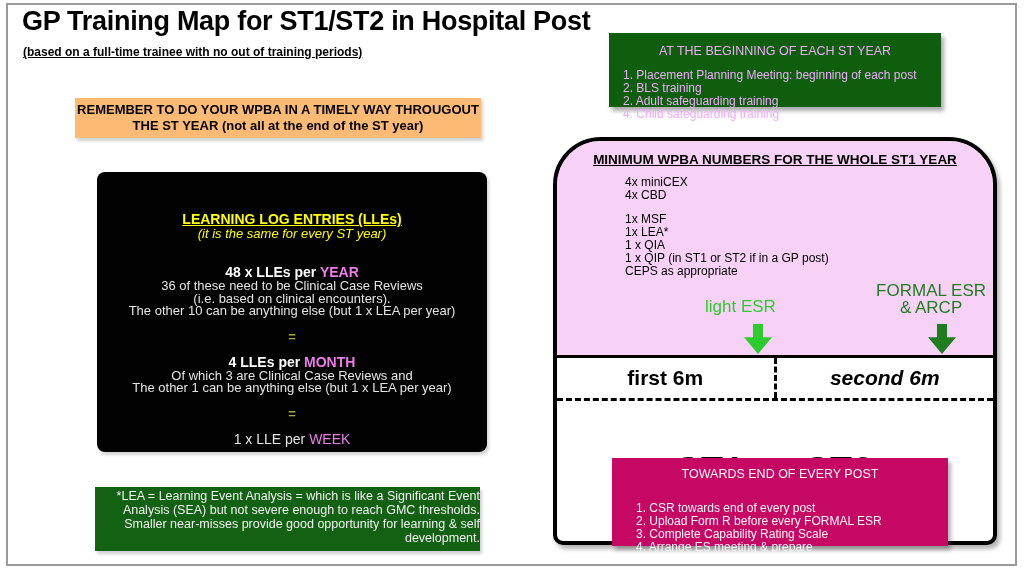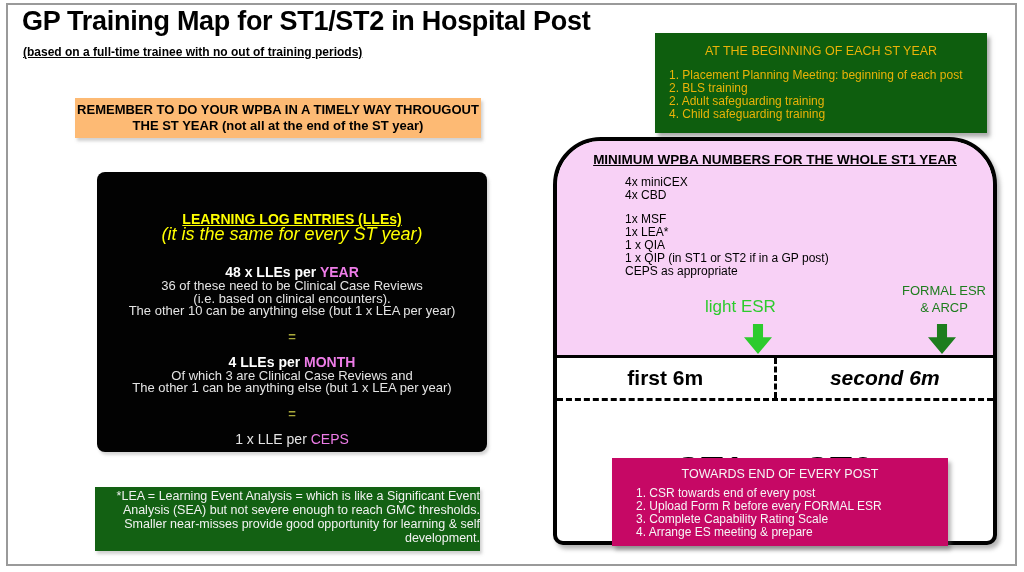--- a/index.html
+++ b/index.html
@@ -29,70 +29,70 @@
     box-shadow:2px 3px 3px rgba(120,120,120,0.35);
   }
 
   
   .lle-box {
     position:absolute; left:97px; top:172px; width:390px; height:280px;
     background:#020202; border-radius:8px; text-align:center; color:#E8E8E8;
     font-size:13px; line-height:12.5px; box-shadow:2px 3px 3px rgba(120,120,120,0.3);
   }
   .lle-title { margin-top:40px; color:#FFFF00; font-weight:bold; font-size:14px; text-decoration:underline; line-height:14px; }
-  .lle-subtitle { margin-top:1px; color:#FFFF00; font-style:italic; font-size:18px; line-height:14px; }
+  .lle-subtitle { margin-top:1px; color:#FFFF00; font-style:italic; font-size:13px; line-height:14px; }
   .lle-heading { margin-top:24px; font-weight:bold; font-size:14px; color:#FFFFFF; line-height:14px; }
   .lle-lines { margin-top:1px; white-space:pre-line; line-height:12.5px; color:#E4E4E4; }
   .lle-eq { margin:13px 0 12px 0; color:#A9A93B; font-weight:bold; line-height:12px; }
   .lle-week { margin-top:1px; font-size:14px; color:#E4E4E4; line-height:14px; }
   .hl { color:#EE7DE8; }
 
   
   .begin-box {
-    position:absolute; left:655px; top:33px; width:332px; height:100px;
-    background:#0E5E0E; color:#eab308; font-size:12px;
+    position:absolute; left:609px; top:33px; width:332px; height:74px;
+    background:#0E5E0E; color:#f0abfc; font-size:12px;
     box-shadow:3px 4px 4px rgba(90,90,90,0.5);
   }
   .begin-title { text-align:center; margin-top:11px; font-size:12.5px; }
   .begin-list { margin-top:11px; padding-left:14px; line-height:13px; text-align:left; }
 
   
   .wpba-shape {
     position:absolute; left:553px; top:137px; width:444px; height:408px;
     border:4px solid #000; border-radius:48px 48px 10px 10px; background:#fff;
     display:flex; flex-direction:column; overflow:hidden;
     box-shadow:3px 4px 4px rgba(90,90,90,0.45);
   }
   .wpba-top { background:#F8D1F6; height:214px; position:relative; }
   .wpba-title { text-align:center; font-weight:bold; font-size:13.5px; text-decoration:underline; margin-top:11px; }
   .wpba-g1 { margin:9px 0 0 68px; font-size:12px; line-height:13px; white-space:pre-line; text-align:left; }
   .wpba-g2 { margin:11px 0 0 68px; font-size:12px; line-height:13px; white-space:pre-line; text-align:left; }
   .light-esr-label { position:absolute; left:148px; bottom:38px; color:#2DCB2D; font-size:17px; white-space:nowrap; }
-  .formal-esr-label { position:absolute; right:7px; bottom:39px; color:#1E7D1E; font-size:13px; line-height:17px; text-align:center; white-space:pre-line; }
+  .formal-esr-label { position:absolute; right:7px; bottom:39px; color:#1E7D1E; font-size:17px; line-height:17px; text-align:center; white-space:pre-line; }
   .block-arrow {
     position:absolute; width:28px; height:30px; bottom:1px;
     clip-path:polygon(32% 0, 68% 0, 68% 44%, 100% 44%, 50% 100%, 0 44%, 32% 44%);
   }
   .arrow-light { background:#2DCB2D; left:187px; }
   .arrow-formal { background:#1E7D1E; left:371px; }
   .solid-divider { border-top:3px solid #000; }
   .half-band { display:flex; height:40px; }
   .half { flex:1; display:flex; align-items:center; justify-content:center; font-weight:bold; font-size:21px; }
   .half-second { border-left:3px dashed #000;font-style:italic; }
   .dashed-divider { border-top:3px dashed #000; }
   .stage { flex:1; display:flex; align-items:center; justify-content:center; font-size:36px; font-weight:bold; letter-spacing:1px; }
 
   
   .end-box {
     position:absolute; left:612px; top:458px; width:336px; height:88px;
     background:#C60865; color:#F6F6F6; font-size:12px;
     box-shadow:3px 4px 4px rgba(90,90,90,0.45);
   }
   .end-title { text-align:center; margin-top:9px; font-size:12.5px; }
-  .end-list { margin-top:6px; padding-left:24px; line-height:13px; text-align:left; }
+  .end-list { margin-top:21px; padding-left:24px; line-height:13px; text-align:left; }
 
   
   .lea-note {
     position:absolute; left:95px; top:487px; width:385px; height:64px;
     background:#136113; color:#F2F2F2; font-size:12.5px; line-height:14px;
     text-align:right; padding-top:2px; white-space:pre-line;
     box-shadow:2px 3px 3px rgba(120,120,120,0.35);
   }
 </style>
 </head>
@@ -122,21 +122,21 @@
     <div class="lle-subtitle">(it is the same for every ST year)</div>
     <div class="lle-heading"><span>48 x LLEs per </span><span class="hl">YEAR</span></div>
     <div class="lle-lines">36 of these need to be Clinical Case Reviews
 (i.e. based on clinical encounters).
 The other 10 can be anything else (but 1 x LEA per year)</div>
     <div class="lle-eq">=</div>
     <div class="lle-heading" style="margin-top:0"><span>4 LLEs per </span><span class="hl">MONTH</span></div>
     <div class="lle-lines">Of which 3 are Clinical Case Reviews and
 The other 1 can be anything else (but 1 x LEA per year)</div>
     <div class="lle-eq">=</div>
-    <div class="lle-week"><span>1 x LLE per </span><span class="hl">CEPS</span></div>
+    <div class="lle-week"><span>1 x LLE per </span><span class="hl">WEEK</span></div>
   </div>
 
   <div class="wpba-shape">
     <div class="wpba-top">
       <div class="wpba-title">MINIMUM WPBA NUMBERS FOR THE WHOLE ST1 YEAR</div>
       <div class="wpba-g1">4x miniCEX
 4x CBD</div>
       <div class="wpba-g2">1x MSF
 1x LEA*
 1 x QIA

